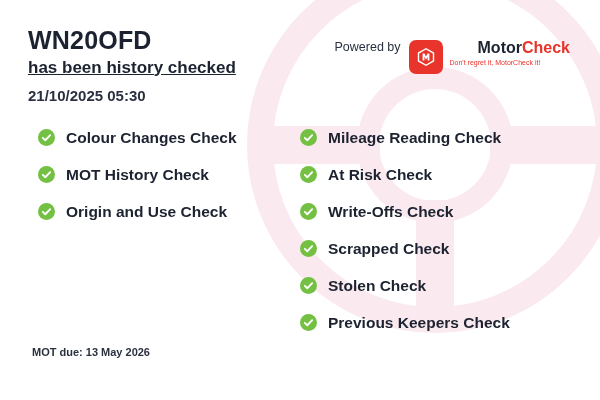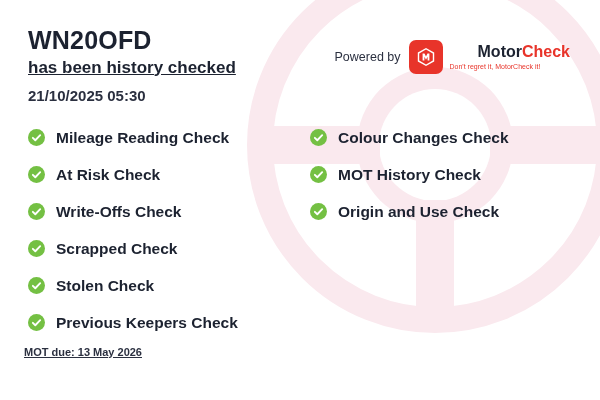--- a/index.html
+++ b/index.html
@@ -60,21 +60,20 @@
     text-decoration: underline;
   }
   .timestamp {
     font-size: 15px;
     font-weight: bold;
     color: #2b3040;
     margin-top: 9px;
   }
   .brand {
     display: flex;
-    align-items: center;
     margin-top: 14px;
     margin-right: 2px;
     margin-left: 20px;
   }
   .powered {
     font-size: 12.5px;
     color: #2b3040;
     margin-right: 8px;
     white-space: nowrap;
   }
@@ -142,27 +141,26 @@
     display: block;
   }
   .check-label {
     font-size: 15.5px;
     color: #1c2230;
     font-weight: bold;
     white-space: nowrap;
   }
   .footer {
     position: absolute;
-    left: 24px;
+    left: 32px;
     bottom: 42px;
     font-size: 11px;
     font-weight: bold;
     color: #2b3040;
     z-index: 2;
-    text-decoration: underline;
   }
 </style>
 </head>
 <body>
 
 <div class="card">
 
   <svg class="watermark" viewBox="0 0 400 460" xmlns="http://www.w3.org/2000/svg">
     <g fill="none" stroke="#fae9ee" stroke-width="26">
       <circle cx="195" cy="215" r="175"></circle>
@@ -199,20 +197,47 @@
           </svg>
         </div>
         <div class="logo-text-wrap">
           <div class="logo-text"><span>Motor</span><span class="accent">Check</span></div>
           <div class="logo-tag">Don't regret it, MotorCheck it!</div>
         </div>
       </div>
     </div>
 
     <div class="checks">
+      <div class="col right">
+        <div class="check-item">
+          <span class="tick">
+            <svg width="11" height="11" viewBox="0 0 12 12" xmlns="http://www.w3.org/2000/svg">
+                <path d="M2 6.3 L4.7 9 L10 3.4" fill="none" stroke="#ffffff" stroke-width="2" stroke-linecap="round" stroke-linejoin="round"></path>
+              </svg>
+          </span>
+          <span class="check-label">Colour Changes Check</span>
+        </div>
+        <div class="check-item">
+          <span class="tick">
+            <svg width="11" height="11" viewBox="0 0 12 12" xmlns="http://www.w3.org/2000/svg">
+                <path d="M2 6.3 L4.7 9 L10 3.4" fill="none" stroke="#ffffff" stroke-width="2" stroke-linecap="round" stroke-linejoin="round"></path>
+              </svg>
+          </span>
+          <span class="check-label">MOT History Check</span>
+        </div>
+        <div class="check-item">
+          <span class="tick">
+            <svg width="11" height="11" viewBox="0 0 12 12" xmlns="http://www.w3.org/2000/svg">
+                <path d="M2 6.3 L4.7 9 L10 3.4" fill="none" stroke="#ffffff" stroke-width="2" stroke-linecap="round" stroke-linejoin="round"></path>
+              </svg>
+          </span>
+          <span class="check-label">Origin and Use Check</span>
+        </div>
+      </div>
+
       <div class="col left">
         <div class="check-item">
           <span class="tick">
             <svg width="11" height="11" viewBox="0 0 12 12" xmlns="http://www.w3.org/2000/svg">
                 <path d="M2 6.3 L4.7 9 L10 3.4" fill="none" stroke="#ffffff" stroke-width="2" stroke-linecap="round" stroke-linejoin="round"></path>
               </svg>
           </span>
           <span class="check-label">Mileage Reading Check</span>
         </div>
         <div class="check-item">
@@ -249,46 +274,19 @@
         </div>
         <div class="check-item">
           <span class="tick">
             <svg width="11" height="11" viewBox="0 0 12 12" xmlns="http://www.w3.org/2000/svg">
                 <path d="M2 6.3 L4.7 9 L10 3.4" fill="none" stroke="#ffffff" stroke-width="2" stroke-linecap="round" stroke-linejoin="round"></path>
               </svg>
           </span>
           <span class="check-label">Previous Keepers Check</span>
         </div>
       </div>
-
-      <div class="col right">
-        <div class="check-item">
-          <span class="tick">
-            <svg width="11" height="11" viewBox="0 0 12 12" xmlns="http://www.w3.org/2000/svg">
-                <path d="M2 6.3 L4.7 9 L10 3.4" fill="none" stroke="#ffffff" stroke-width="2" stroke-linecap="round" stroke-linejoin="round"></path>
-              </svg>
-          </span>
-          <span class="check-label">Colour Changes Check</span>
-        </div>
-        <div class="check-item">
-          <span class="tick">
-            <svg width="11" height="11" viewBox="0 0 12 12" xmlns="http://www.w3.org/2000/svg">
-                <path d="M2 6.3 L4.7 9 L10 3.4" fill="none" stroke="#ffffff" stroke-width="2" stroke-linecap="round" stroke-linejoin="round"></path>
-              </svg>
-          </span>
-          <span class="check-label">MOT History Check</span>
-        </div>
-        <div class="check-item">
-          <span class="tick">
-            <svg width="11" height="11" viewBox="0 0 12 12" xmlns="http://www.w3.org/2000/svg">
-                <path d="M2 6.3 L4.7 9 L10 3.4" fill="none" stroke="#ffffff" stroke-width="2" stroke-linecap="round" stroke-linejoin="round"></path>
-              </svg>
-          </span>
-          <span class="check-label">Origin and Use Check</span>
-        </div>
-      </div>
     </div>
 
   </div>
 
   <div class="footer">MOT due: 13 May 2026</div>
 
 </div>
 
 </body></html>

